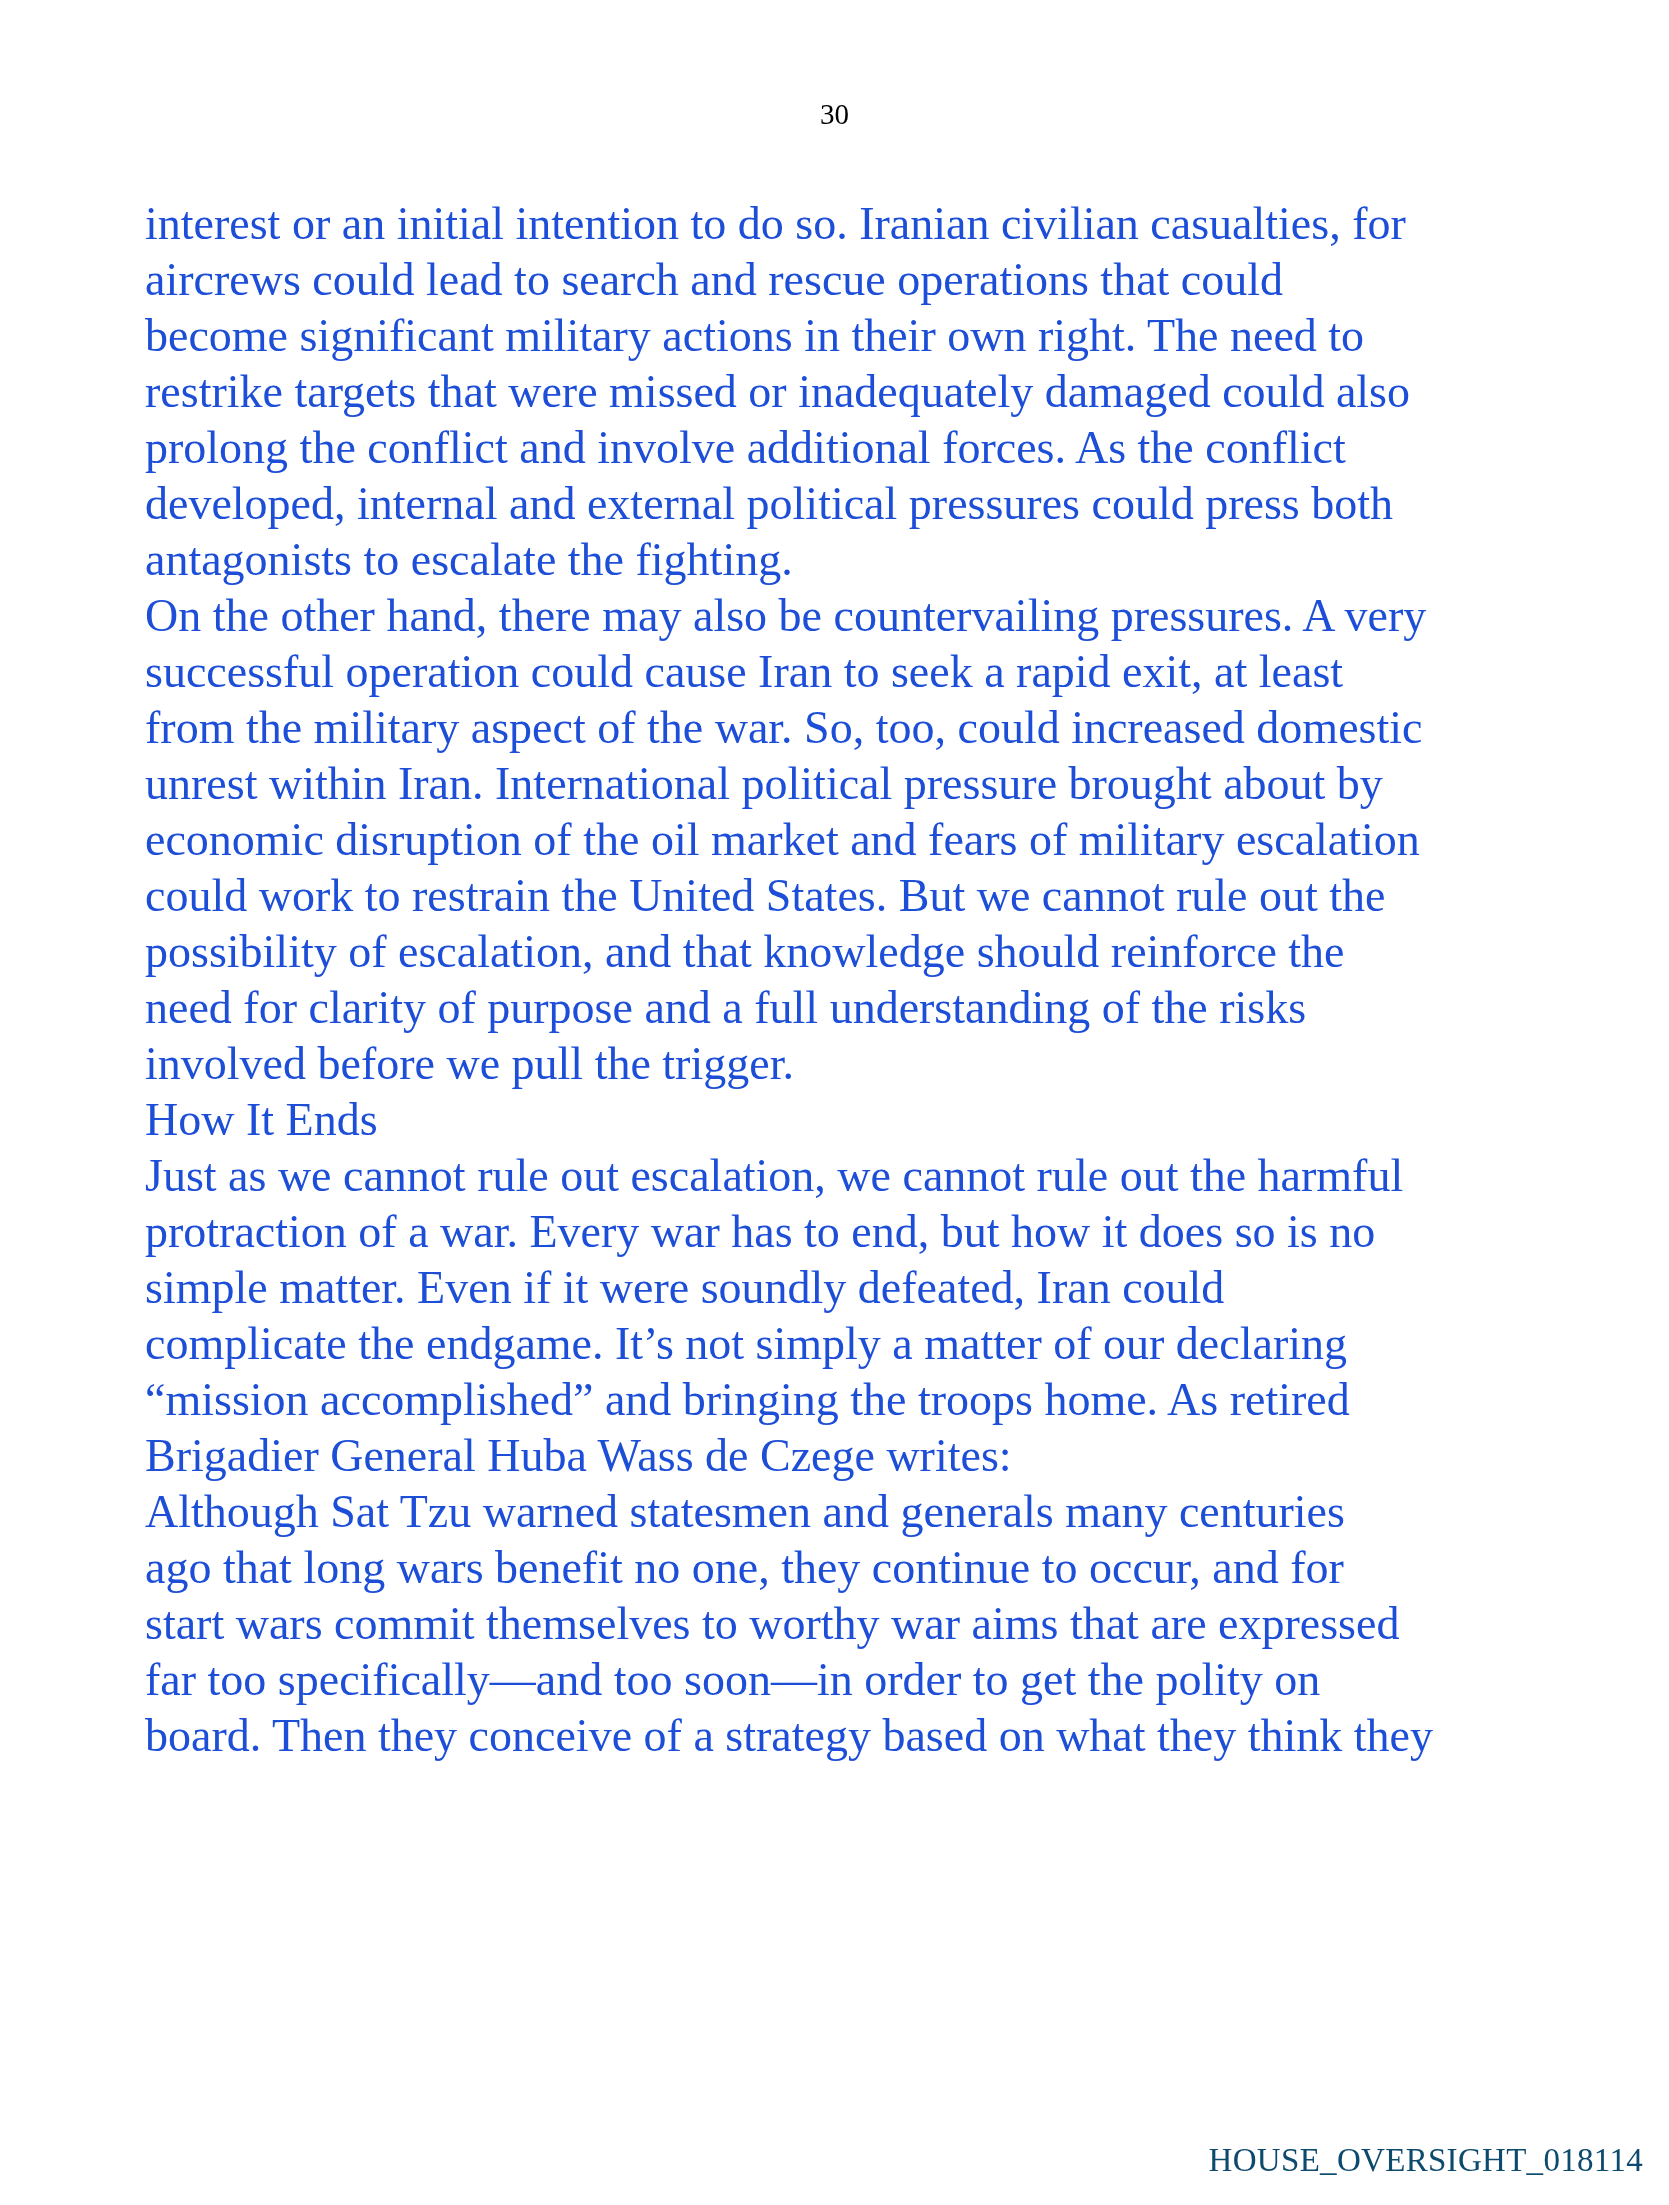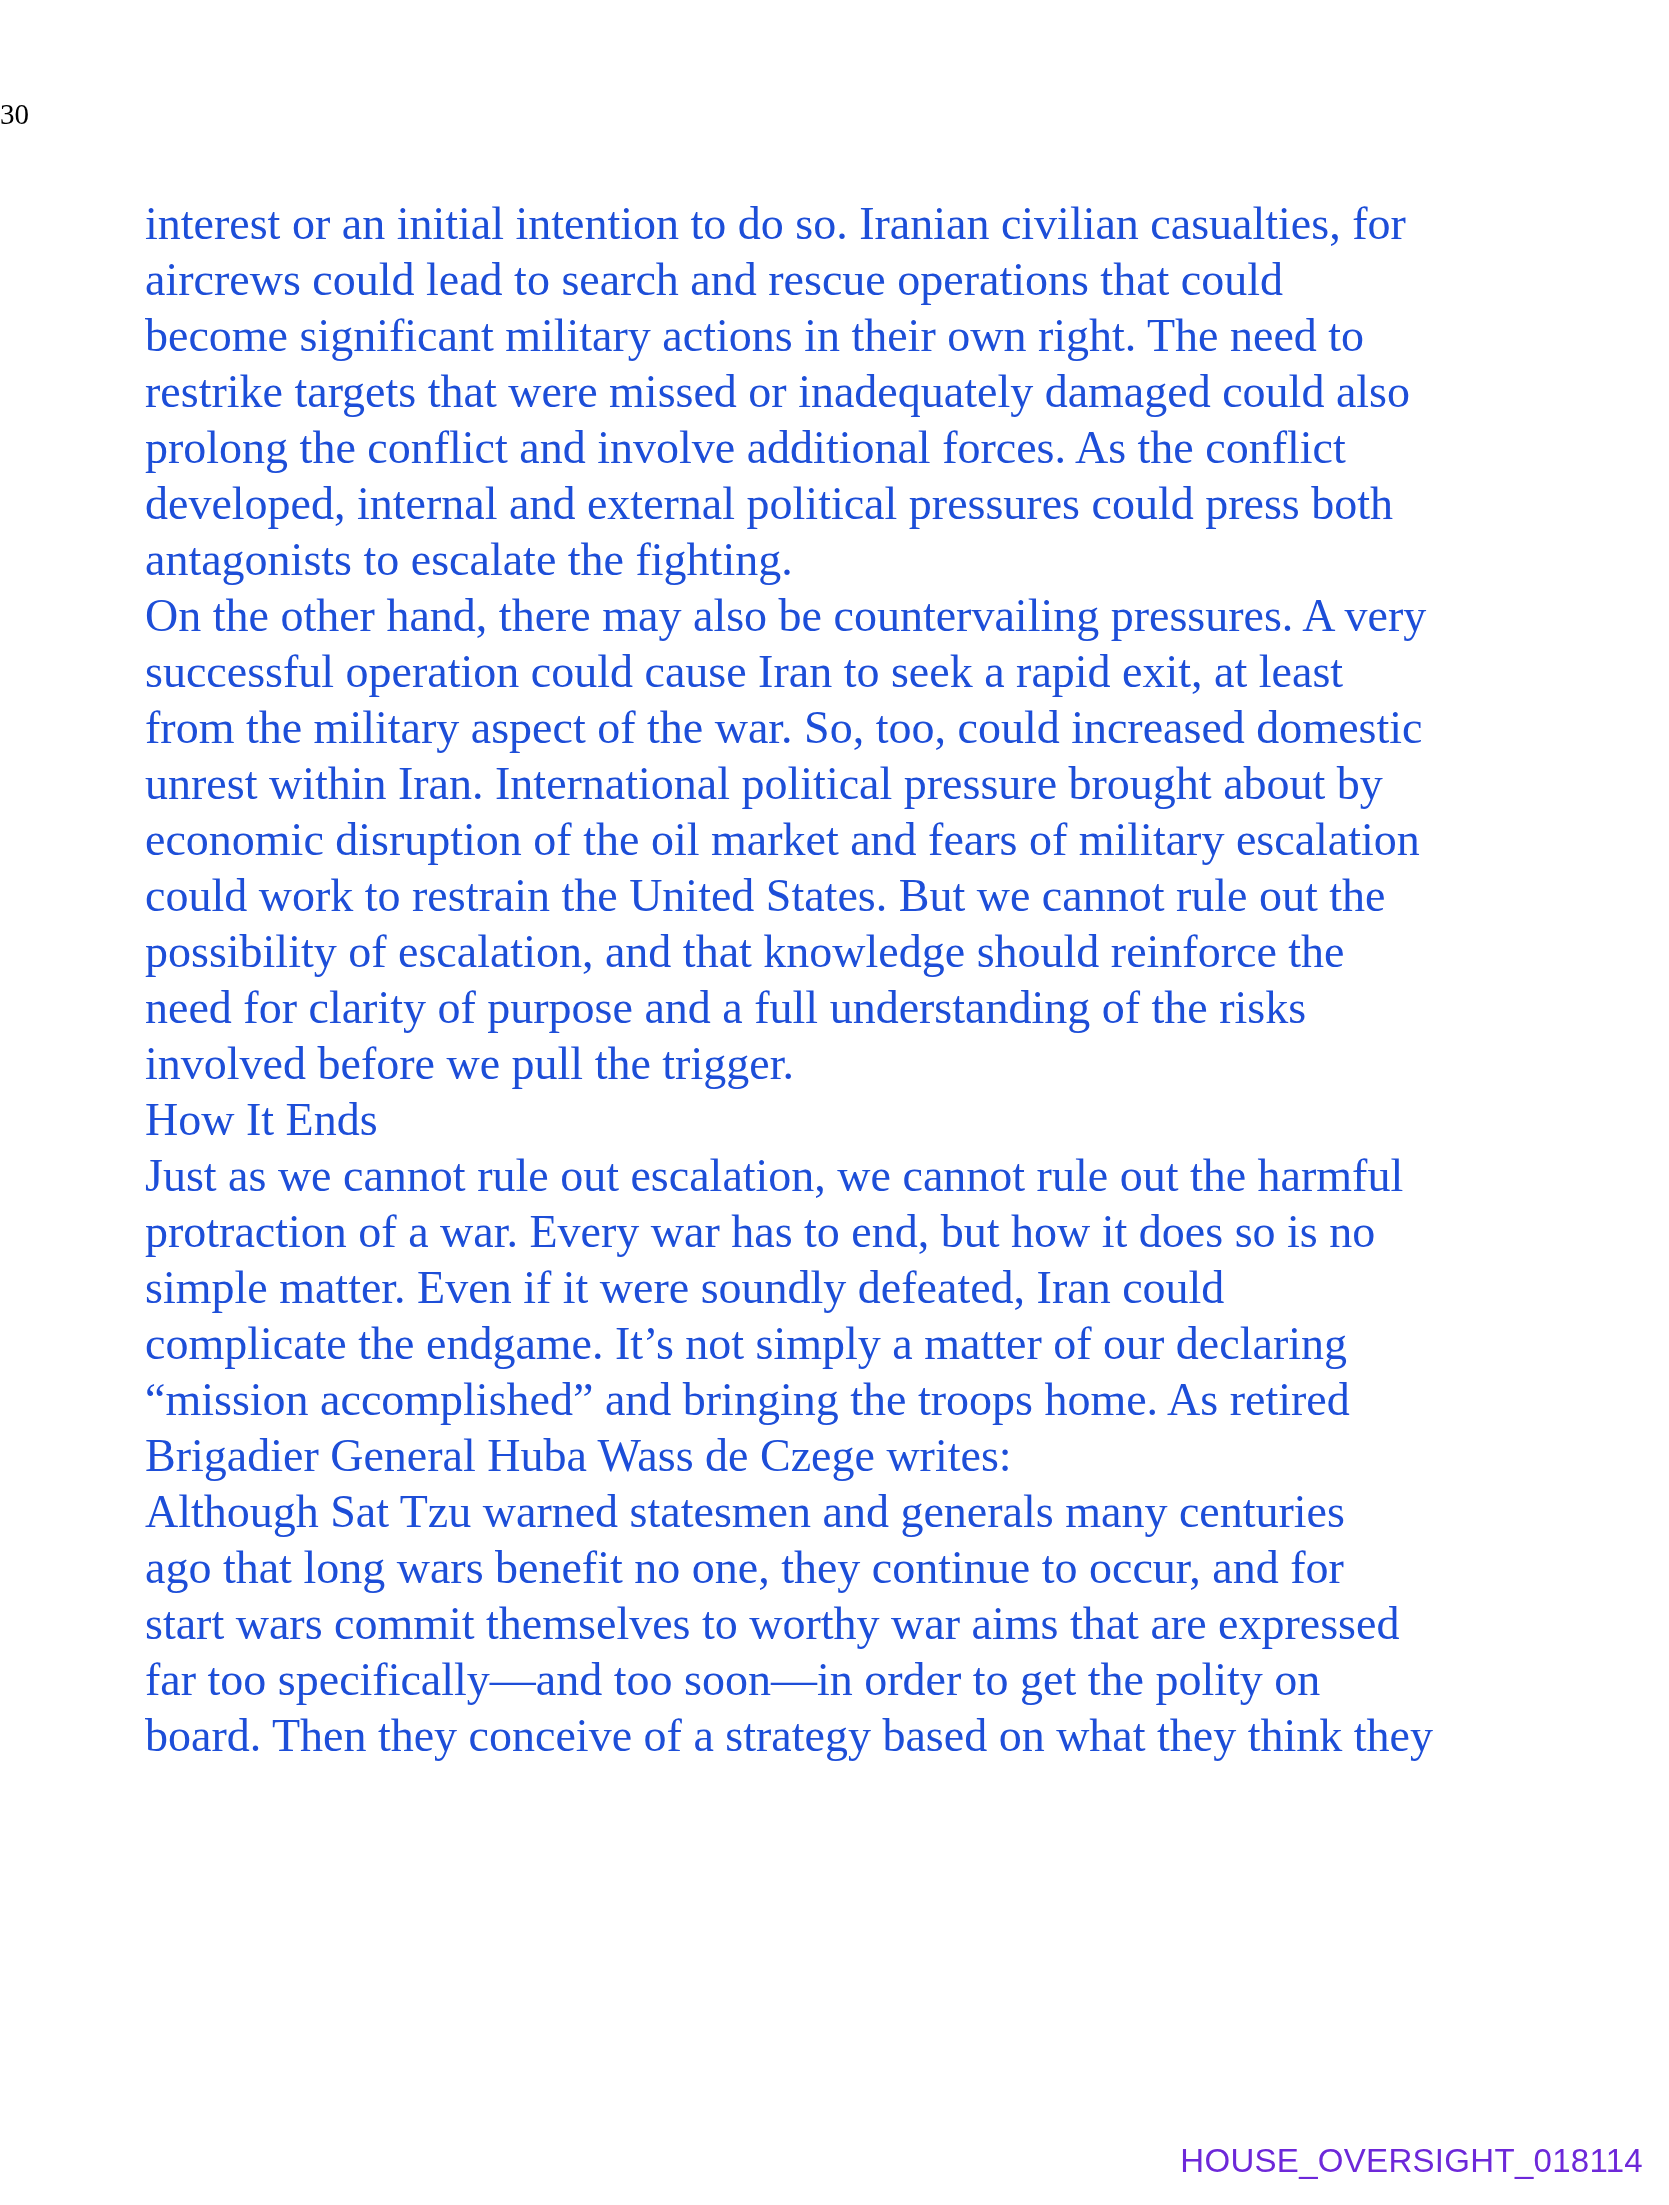--- a/index.html
+++ b/index.html
@@ -1,29 +1,29 @@
 <!DOCTYPE html>
 <html style="font-size:10.5px"><head>
 <meta charset="utf-8">
 <style>
   html, body { margin: 0; padding: 0; background: #ffffff; }
   body { width: 1669px; height: 2205px; position: relative; overflow: hidden; }
   .page-number {
-    position: absolute; top: 98px; left: 0; width: 1669px; text-align: left;
+    position: absolute; top: 98px; left: 0; width: 1669px; text-align: center;
     font-family: "Liberation Serif", serif; font-size: 29px; color: #000;
   }
   .body-text {
     position: absolute; top: 196px; left: 145px; width: 1394px;
     font-family: "Liberation Serif", serif; font-size: 46px; line-height: 56px;
     color: #1d4ed8;
   }
   .line { white-space: nowrap; display: block; }
   .footer-stamp {
     position: absolute; top: 2142px; right: 26px;
-    font-family: Liberation Sans, sans-serif; font-size: 33px; color: #6d28d9;
+    font-family: Liberation Serif, serif; font-size: 33px; color: #0c4a6e;
     letter-spacing: 0.3px;
   }
 </style>
 </head>
 <body>
 
 <div class="page-number">30</div>
 
 <div class="body-text">
   <span class="line">interest or an initial intention to do so. Iranian civilian casualties, for</span>

